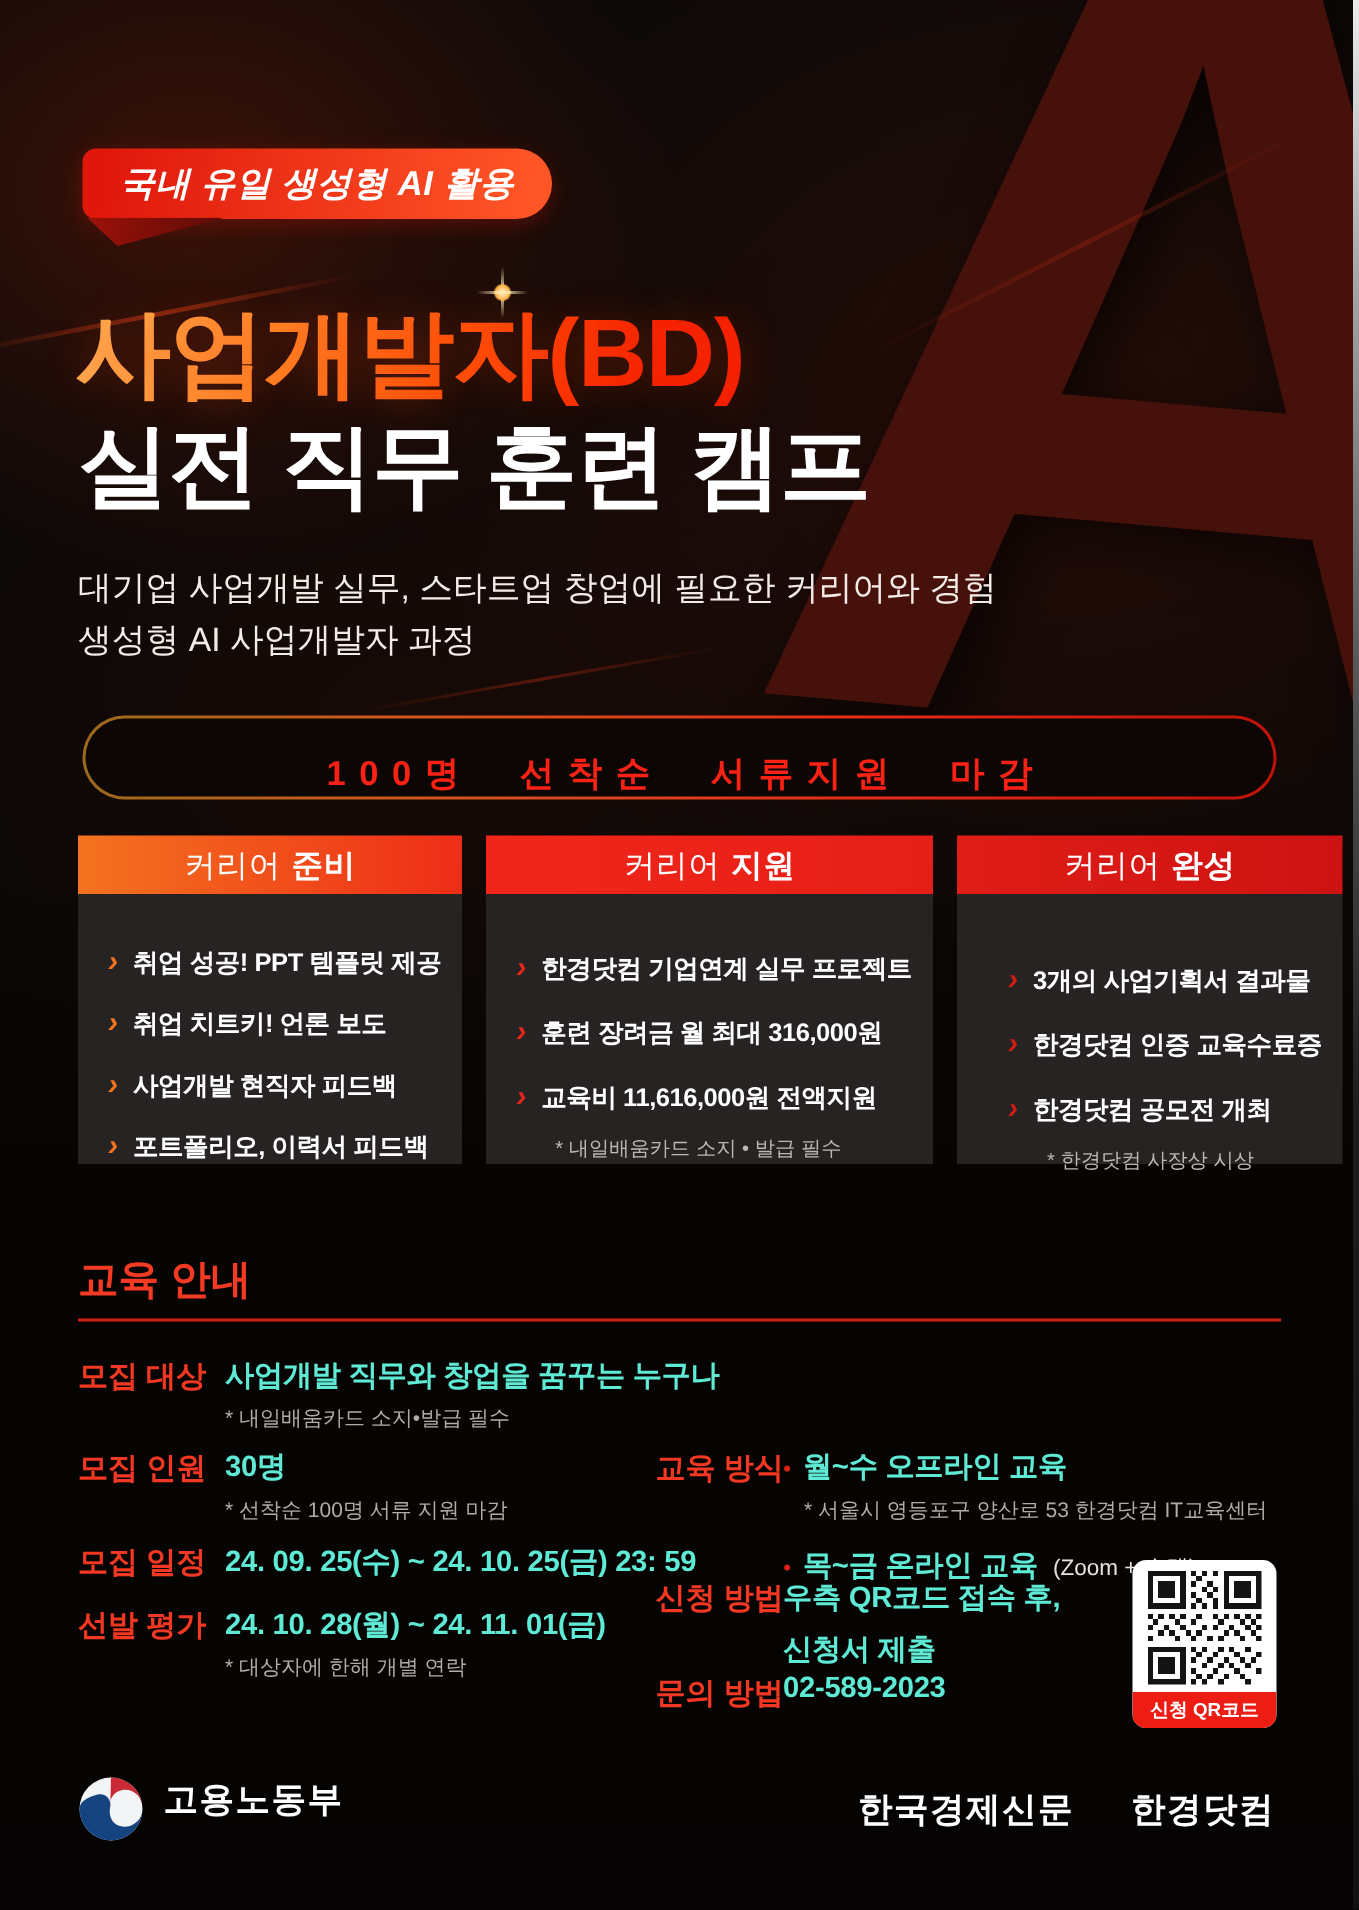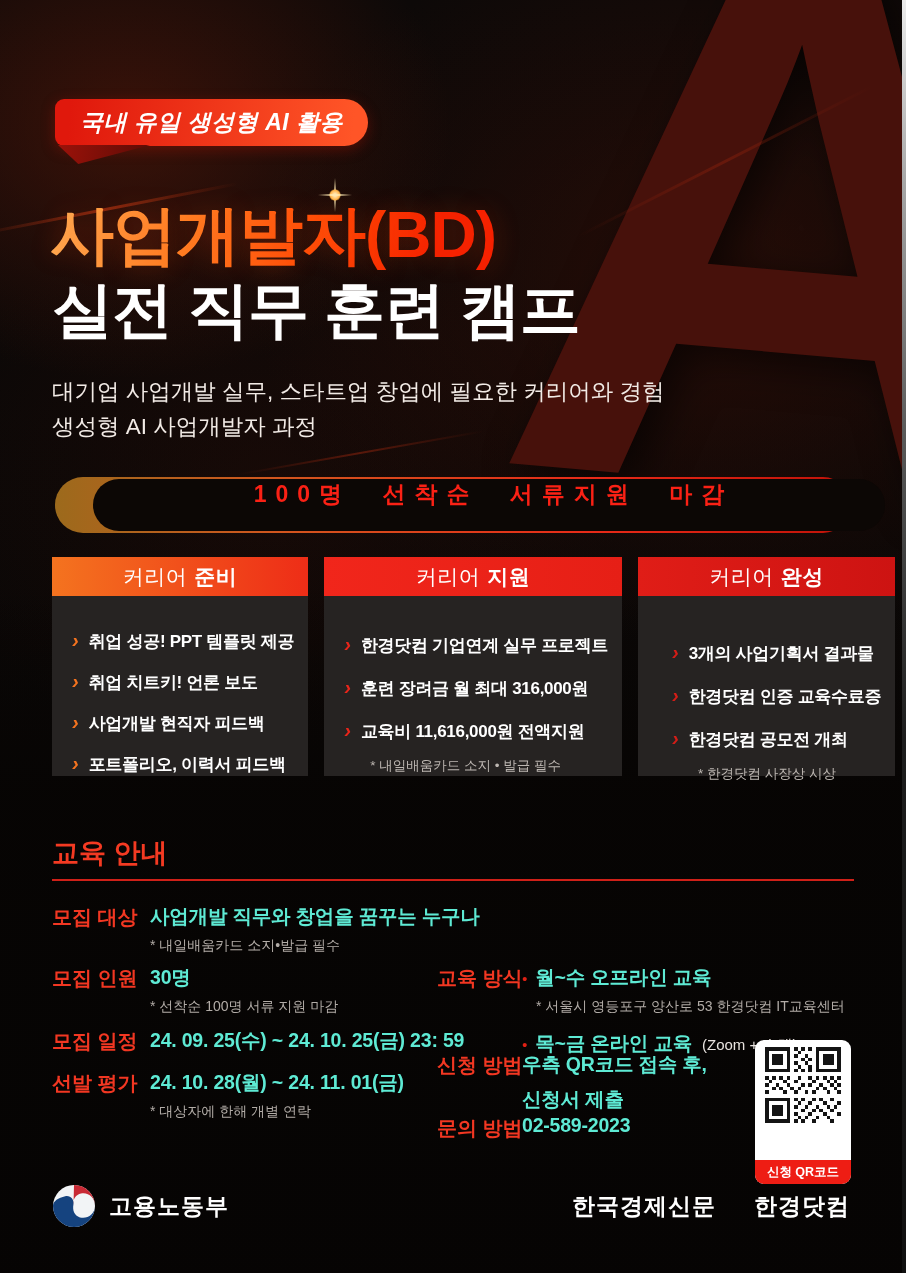--- a/index.html
+++ b/index.html
@@ -55,21 +55,21 @@
   .sparkle:after{transform:rotate(90deg);}
   .sparkle i{position:absolute;left:11px;top:11px;width:12px;height:12px;border-radius:50%;
     background:radial-gradient(#fff7d8,#ffb347 55%,transparent 75%);}
   
   .subtitle{position:absolute;left:52px;top:374px;font-size:22.5px;line-height:35px;
     color:#f2ebe6;font-weight:500;}
   
   .banner{position:absolute;left:55px;top:477px;width:796px;height:56px;border-radius:28px;
     padding:2px;background:linear-gradient(90deg,#9c6a1c,#d2561e 28%,#e82a18 68%,#c01208);}
   .banner-inner{width:100%;height:100%;border-radius:26px;background:#0c0705;
-    display:flex;align-items:flex-start;justify-content:center;margin-left:36px;}
+    display:flex;align-items:flex-end;justify-content:center;}
   .banner-inner span{color:#fb2115;font-size:23px;font-weight:700;
     letter-spacing:9px;word-spacing:16px;text-indent:9px;}
   
   .cards{position:absolute;left:52px;top:557px;width:802px;display:flex;gap:16px;}
   .card{flex:1;display:flex;flex-direction:column;}
   .card-header{height:39px;display:flex;align-items:center;justify-content:center;
     color:#fff;font-size:21px;letter-spacing:.5px;}
   .card:nth-child(1) .card-header{background:linear-gradient(90deg,#f4731f,#ee2d17);}
   .card:nth-child(2) .card-header{background:linear-gradient(90deg,#f1261b,#e61f16);}
   .card:nth-child(3) .card-header{background:linear-gradient(90deg,#e01d17,#cd1312);}
@@ -96,27 +96,27 @@
   .colR .info-content{margin-left:85px;}
   .info-value{font-size:19.5px;font-weight:700;color:#5eead4;white-space:nowrap;letter-spacing:-.2px;}
   .info-value.second{margin-top:8px;}
   .info-note{font-size:14px;color:#b2aca7;margin-top:7px;white-space:nowrap;}
   .mbullet{display:flex;align-items:baseline;}
   .mbullet + .info-note{margin-left:14px;}
   .mbullet .dot{color:#e02014;font-size:15px;margin-right:8px;}
   .mbullet .suffix{font-size:15px;font-weight:400;color:#e8e3df;margin-left:10px;white-space:nowrap;}
   .mbullet.m2{margin-top:14px;}
   
-  .qr-card{position:absolute;left:755px;top:1040px;width:96px;height:144px;background:#fff;
+  .qr-card{position:absolute;left:755px;top:1040px;width:96px;height:112px;background:#fff;
     border-radius:9px;display:flex;flex-direction:column;align-items:center;overflow:hidden;}
   .qr-card svg{margin-top:7px;}
   .qr-label{margin-top:auto;width:100%;height:24px;background:#ee1d14;color:#fff;
     font-size:12.5px;font-weight:700;display:flex;align-items:center;justify-content:center;}
   
-  .moel{position:absolute;left:52px;top:1184px;display:flex;align-items:center;gap:13px;}
+  .moel{position:absolute;left:52px;top:1184px;display:flex;gap:13px;}
   .moel span{color:#fff;font-size:23px;font-weight:700;letter-spacing:1px;}
   .press{position:absolute;right:56px;top:1191px;display:flex;gap:38px;align-items:baseline;}
   .press span{color:#fff;font-size:23px;font-weight:700;
     font-family:"Liberation Serif","DejaVu Serif",serif;letter-spacing:1px;}
 </style>
 </head>
 <body>
 
 <div class="poster">
 

